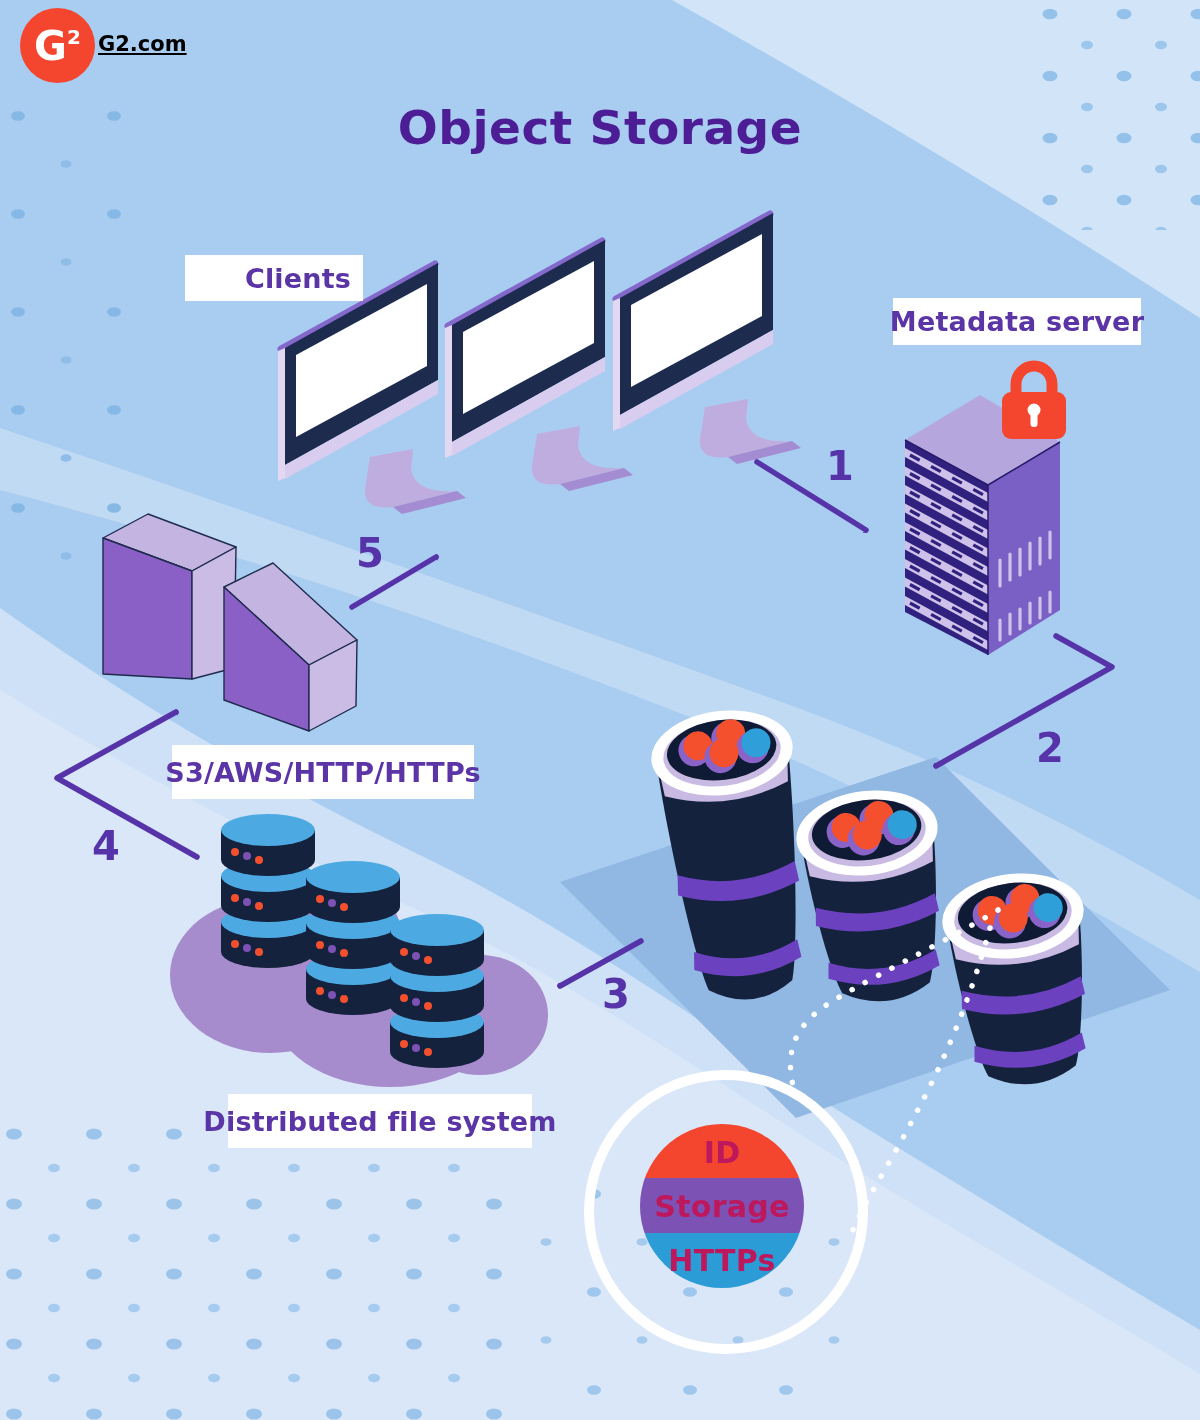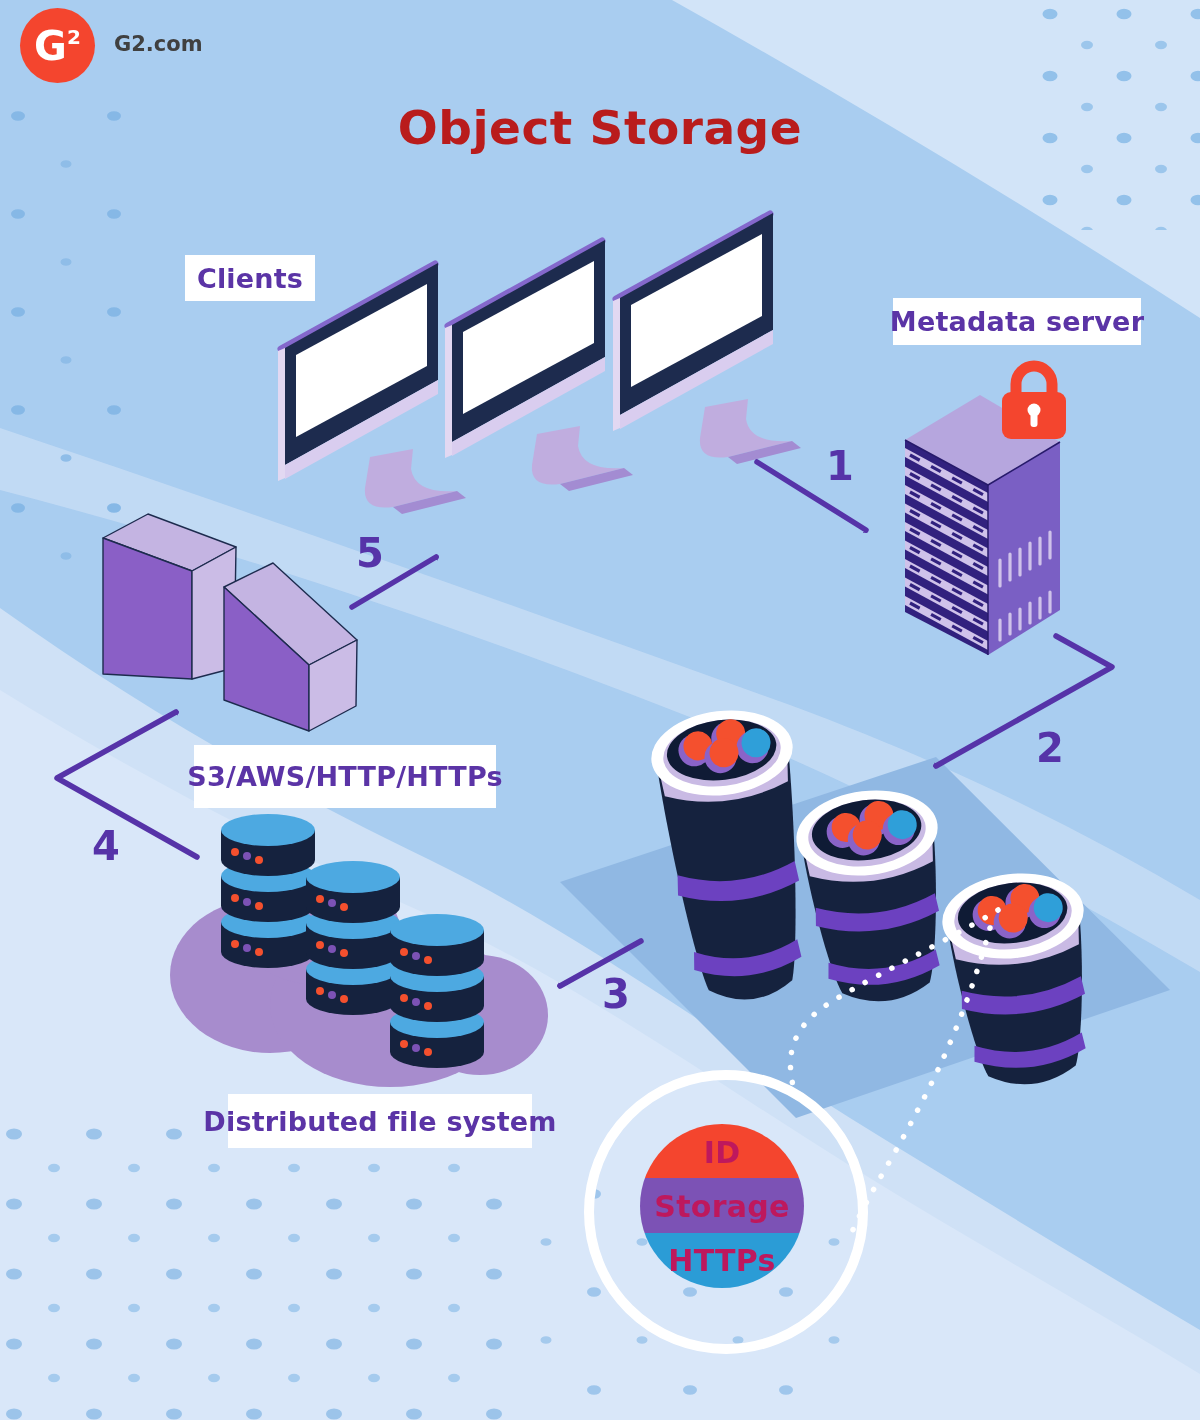--- a/index.html
+++ b/index.html
@@ -13,31 +13,31 @@
     position:absolute;background:#ffffff;color:#5b34a6;
     font-weight:bold;display:flex;align-items:center;justify-content:center;
     font-size:27px;letter-spacing:.2px;white-space:nowrap;
   }
   .stepnum{
     position:absolute;color:#5633a8;font-weight:bold;font-size:40px;
     transform:translate(-50%,-50%);
   }
   #title{
     position:absolute;left:0;top:100px;width:100%;text-align:center;
-    font-size:47px;font-weight:bold;color:#b91c1c;letter-spacing:.5px;
+    font-size:47px;font-weight:bold;color:#4c1d95;letter-spacing:.5px;
   }
   #g2-badge{
     position:absolute;left:20px;top:8px;width:75px;height:75px;border-radius:50%;
     background:#f4452e;color:#fff;display:flex;align-items:center;justify-content:center;
     font-weight:bold;
   }
   #g2-badge .g{font-size:40px;line-height:1;}
   #g2-badge .two{font-size:20px;line-height:1;margin-top:-18px;}
   #g2-site{
-    position:absolute;left:114px;top:32px;font-size:21px;font-weight:bold;color:#404040;
+    position:absolute;left:98px;top:32px;font-size:21px;font-weight:bold;color:#000000;text-decoration:underline;
   }
   .disc-label{
     position:absolute;color:#be185d;font-weight:bold;font-size:30px;
     transform:translate(-50%,-50%);letter-spacing:.3px;
   }
 </style>
 </head>
 <body>
 
 <div id="canvas">
@@ -267,23 +267,23 @@
   </svg>
 
   <div id="g2-badge">
     <span class="g">G</span>
       <span class="two">2</span>
   </div>
   <div id="g2-site">G2.com</div>
 
   <div id="title">Object Storage</div>
 
-  <div class="lbl" style="left:185px;top:255px;width:130px;height:46px;">Clients</div>
+  <div class="lbl" style="left:185px;top:255px;width:130px;height:46px;padding-left:48px;">Clients</div>
   <div class="lbl" style="left:893px;top:298px;width:248px;height:47px;">Metadata server</div>
-  <div class="lbl" style="left:172px;top:745px;width:302px;height:63px;margin-left:22px;">S3/AWS/HTTP/HTTPs</div>
+  <div class="lbl" style="left:172px;top:745px;width:302px;height:54px;">S3/AWS/HTTP/HTTPs</div>
   <div class="lbl" style="left:228px;top:1094px;width:304px;height:54px;">Distributed file system</div>
 
   <div class="stepnum" style="left:840px;top:466px;">1</div>
   <div class="stepnum" style="left:1050px;top:748px;">2</div>
   <div class="stepnum" style="left:616px;top:994px;">3</div>
   <div class="stepnum" style="left:106px;top:846px;">4</div>
   <div class="stepnum" style="left:370px;top:553px;">5</div>
 
   <div class="disc-label" style="left:722px;top:1152px;">ID</div>
   <div class="disc-label" style="left:722px;top:1206px;">Storage</div>

